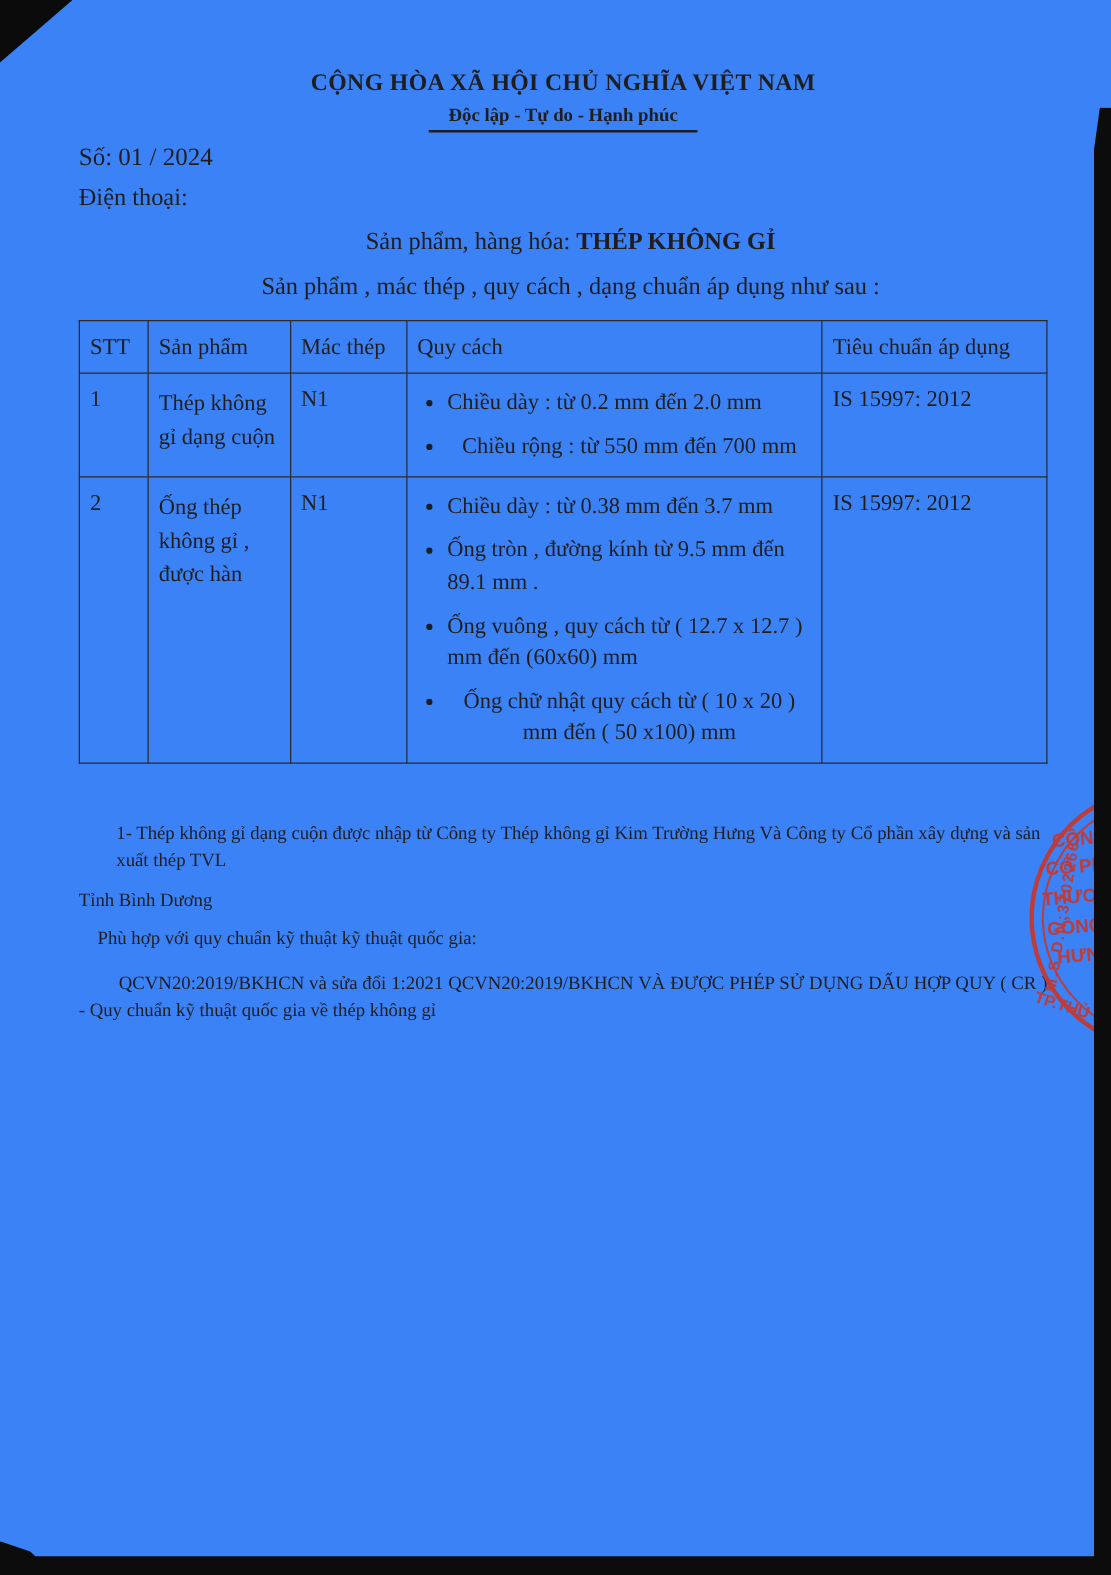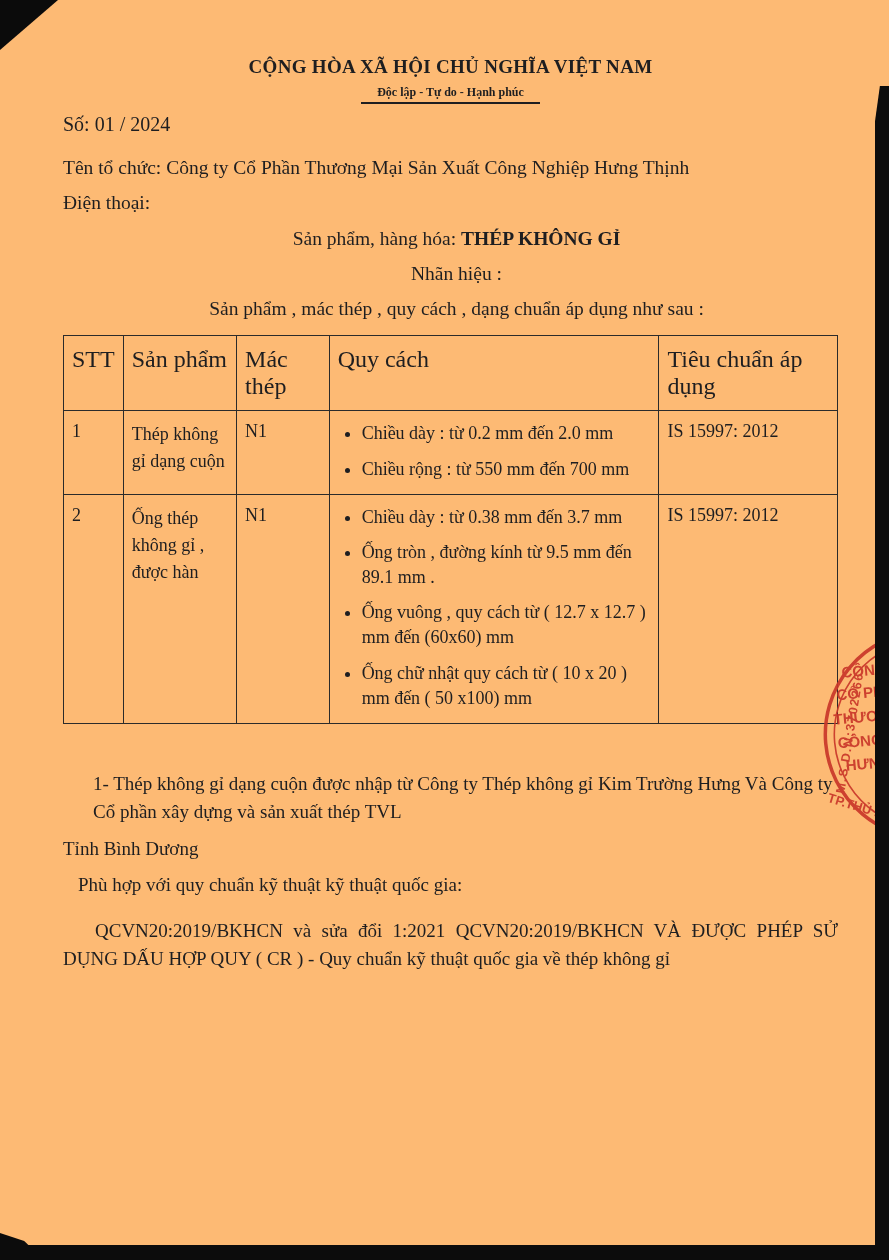--- a/index.html
+++ b/index.html
@@ -4,64 +4,64 @@
 <style>
   html,body{margin:0;padding:0;}
   body{
     width:889px;height:1260px;
     background:#fdfcf7;
     font-family:"Liberation Serif", serif;
     color:#1e1e20;
     position:relative;
     overflow:hidden;
   }
-  .page{position:absolute;inset:0;background:#fdba74;overflow:hidden;}
+  .page{position:absolute;inset:0;background:#3b82f6;overflow:hidden;}
 
   
   .scan-corner-tl{position:absolute;top:0;left:0;width:58px;height:50px;background:#0b0b0b;
     clip-path:polygon(0 0,100% 0,0 100%);}
   .scan-edge-right{position:absolute;top:86px;right:0;width:14px;bottom:0;background:#0c0c0c;
     clip-path:polygon(35% 0,100% 0,100% 100%,0 100%,0 3%);}
   .scan-edge-bottom{position:absolute;left:0;right:0;bottom:0;height:15px;background:#0c0c0c;}
   .scan-notch-bl{position:absolute;left:0;bottom:0;width:44px;height:27px;background:#0c0c0c;
     clip-path:polygon(0 0,55% 30%,100% 100%,0 100%);}
 
   .content{position:absolute;left:63px;top:56px;width:775px;}
 
   .nat1{text-align:center;font-weight:bold;font-size:19px;letter-spacing:.3px;}
-  .nat2{text-align:center;font-weight:bold;font-size:12px;margin-top:7px;}
+  .nat2{text-align:center;font-weight:bold;font-size:15px;margin-top:7px;}
   .nat2 span{border-bottom:2px solid #1e1e20;padding:0 16px 3px 16px;}
 
   .doc-title{text-align:center;font-size:25px;font-weight:bold;margin:36px 0 0 0;letter-spacing:.5px;}
   .doc-no{text-align:left;font-size:20px;margin-top:13px;}
 
   .para{font-size:19.5px;line-height:1.45;margin:7px 0;}
   .para.first{margin-top:18px;}
   .para.ind{padding-left:12px;text-align:center;}
   .bold{font-weight:bold;}
 
   table.spec{width:100%;border-collapse:collapse;margin-top:12px;font-size:18px;}
   table.spec th, table.spec td{
     border:1.5px solid #2b2b2b;
     vertical-align:top;
     padding:10px 8px;
     text-align:left;
     font-weight:normal;
   }
-  table.spec th{font-size:24px;}
+  table.spec th{font-size:18px;}
   .col-stt{width:55px;} .col-prod{width:114px;} .col-grade{width:93px;}
   .col-spec{width:333px;} .col-std{width:180px;}
   td.stt, th.stt{text-align:center;}
   td.grade{padding-left:26px;}
   td.specs ul{margin:0;padding-left:24px;}
   td.specs li{margin-bottom:10px;line-height:1.4;}
-  td.specs li:last-child{margin-bottom:2px;}
+  td.specs li:last-child{margin-bottom:2px;text-align:center;}
   td.prod{line-height:1.5;}
 
-  .notes{margin-top:46px;font-size:19px;line-height:1.45;}
+  .notes{margin-top:46px;font-size:15px;line-height:1.45;}
   .note-1{margin:0 0 10px 30px;}
   .note-2{margin:0 0 4px 30px;padding-left:34px;text-indent:-34px;}
   .note-3{margin:6px 0 0 0;}
   .note-4{margin-top:8px;padding-left:15px;}
   .note-5{margin-top:9px;text-align:justify;text-indent:32px;}
 
   
   .stamp{position:absolute;left:816px;top:624px;width:236px;height:236px;
     opacity:.92;transform:rotate(-5deg);pointer-events:none;}
   .stamp text{font-family:"Liberation Sans", sans-serif;font-weight:bold;}
@@ -73,24 +73,22 @@
 
   <div class="content">
 
     <div class="nat1">CỘNG HÒA XÃ HỘI CHỦ NGHĨA VIỆT NAM</div>
     <div class="nat2">
       <span>Độc lập - Tự do - Hạnh phúc</span>
     </div>
 
     <div class="doc-no">Số: 01 / 2024</div>
 
-    <p class="para first">Tên tổ chức: Công ty Cổ Phần Thương Mại Sản Xuất Công Nghiệp Hưng Thịnh</p>
     <p class="para">Điện thoại:</p>
     <p class="para ind"><span>Sản phẩm, hàng hóa: </span><span class="bold">THÉP KHÔNG GỈ</span></p>
-    <p class="para ind">Nhãn hiệu :</p>
     <p class="para ind">Sản phẩm , mác thép , quy cách , dạng chuẩn áp dụng như sau :</p>
 
     <table class="spec">
       <colgroup>
         <col class="col-stt">
           <col class="col-prod">
           <col class="col-grade">
         <col class="col-spec">
           <col class="col-std">
       </colgroup>

